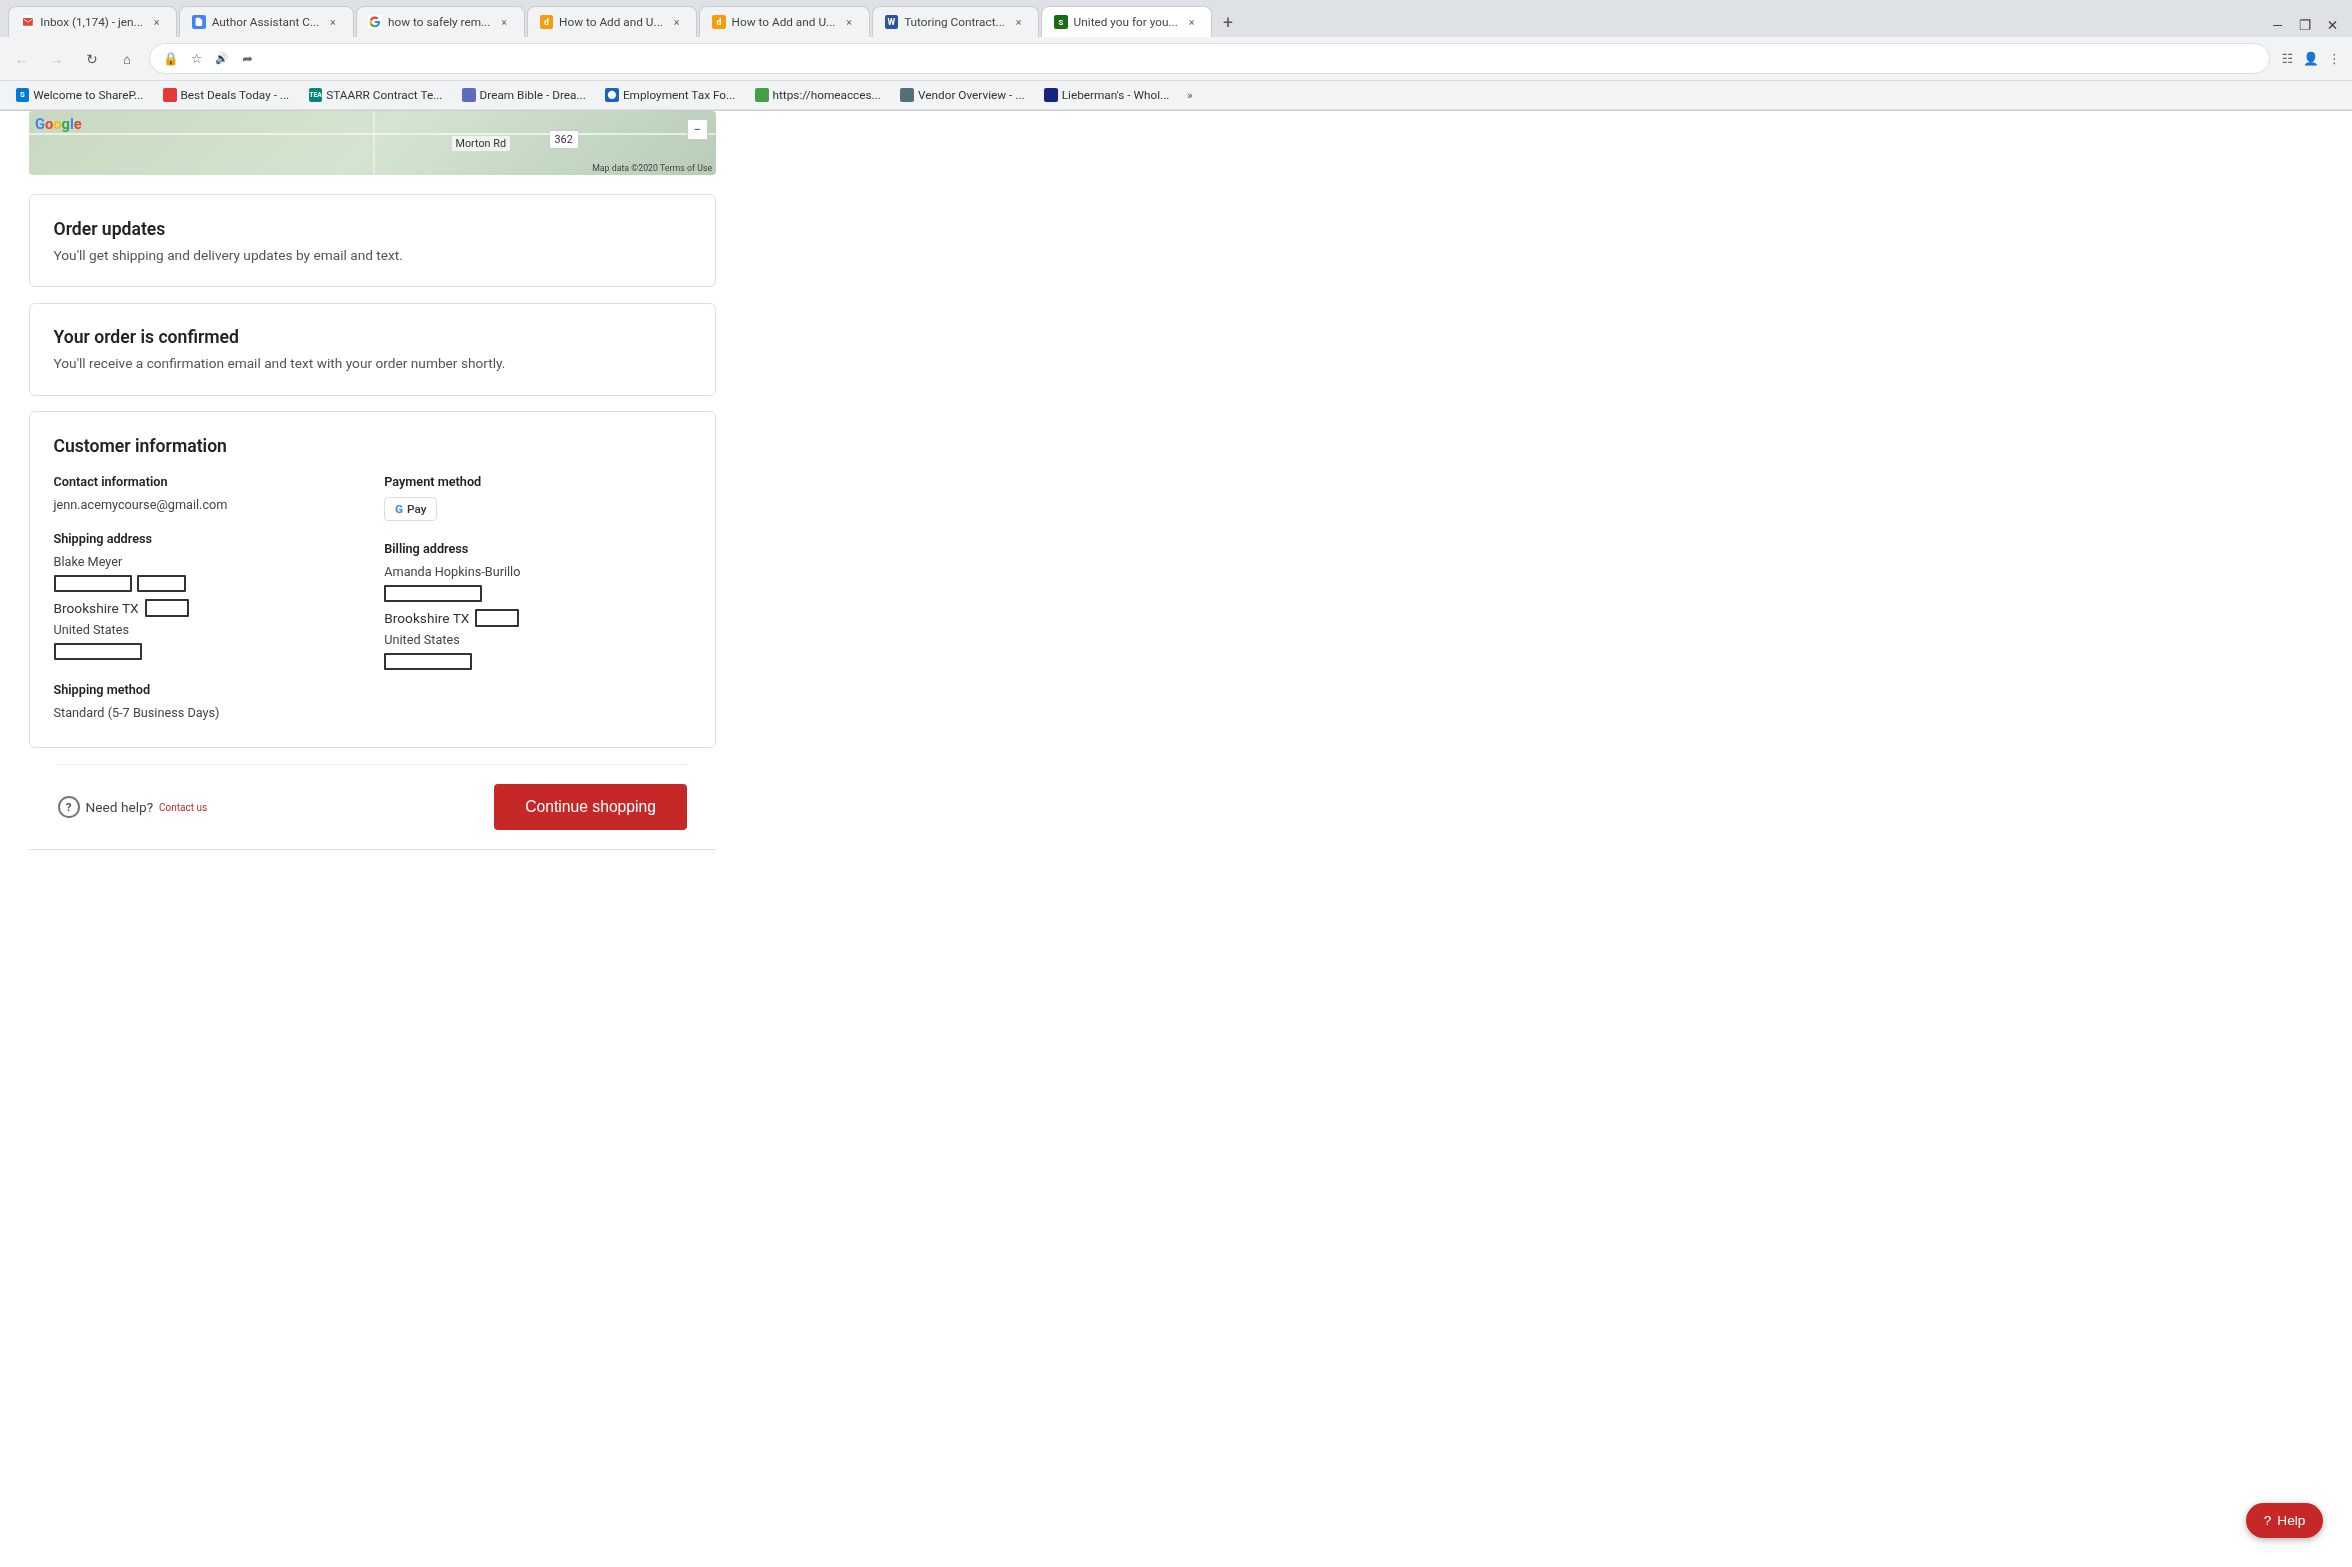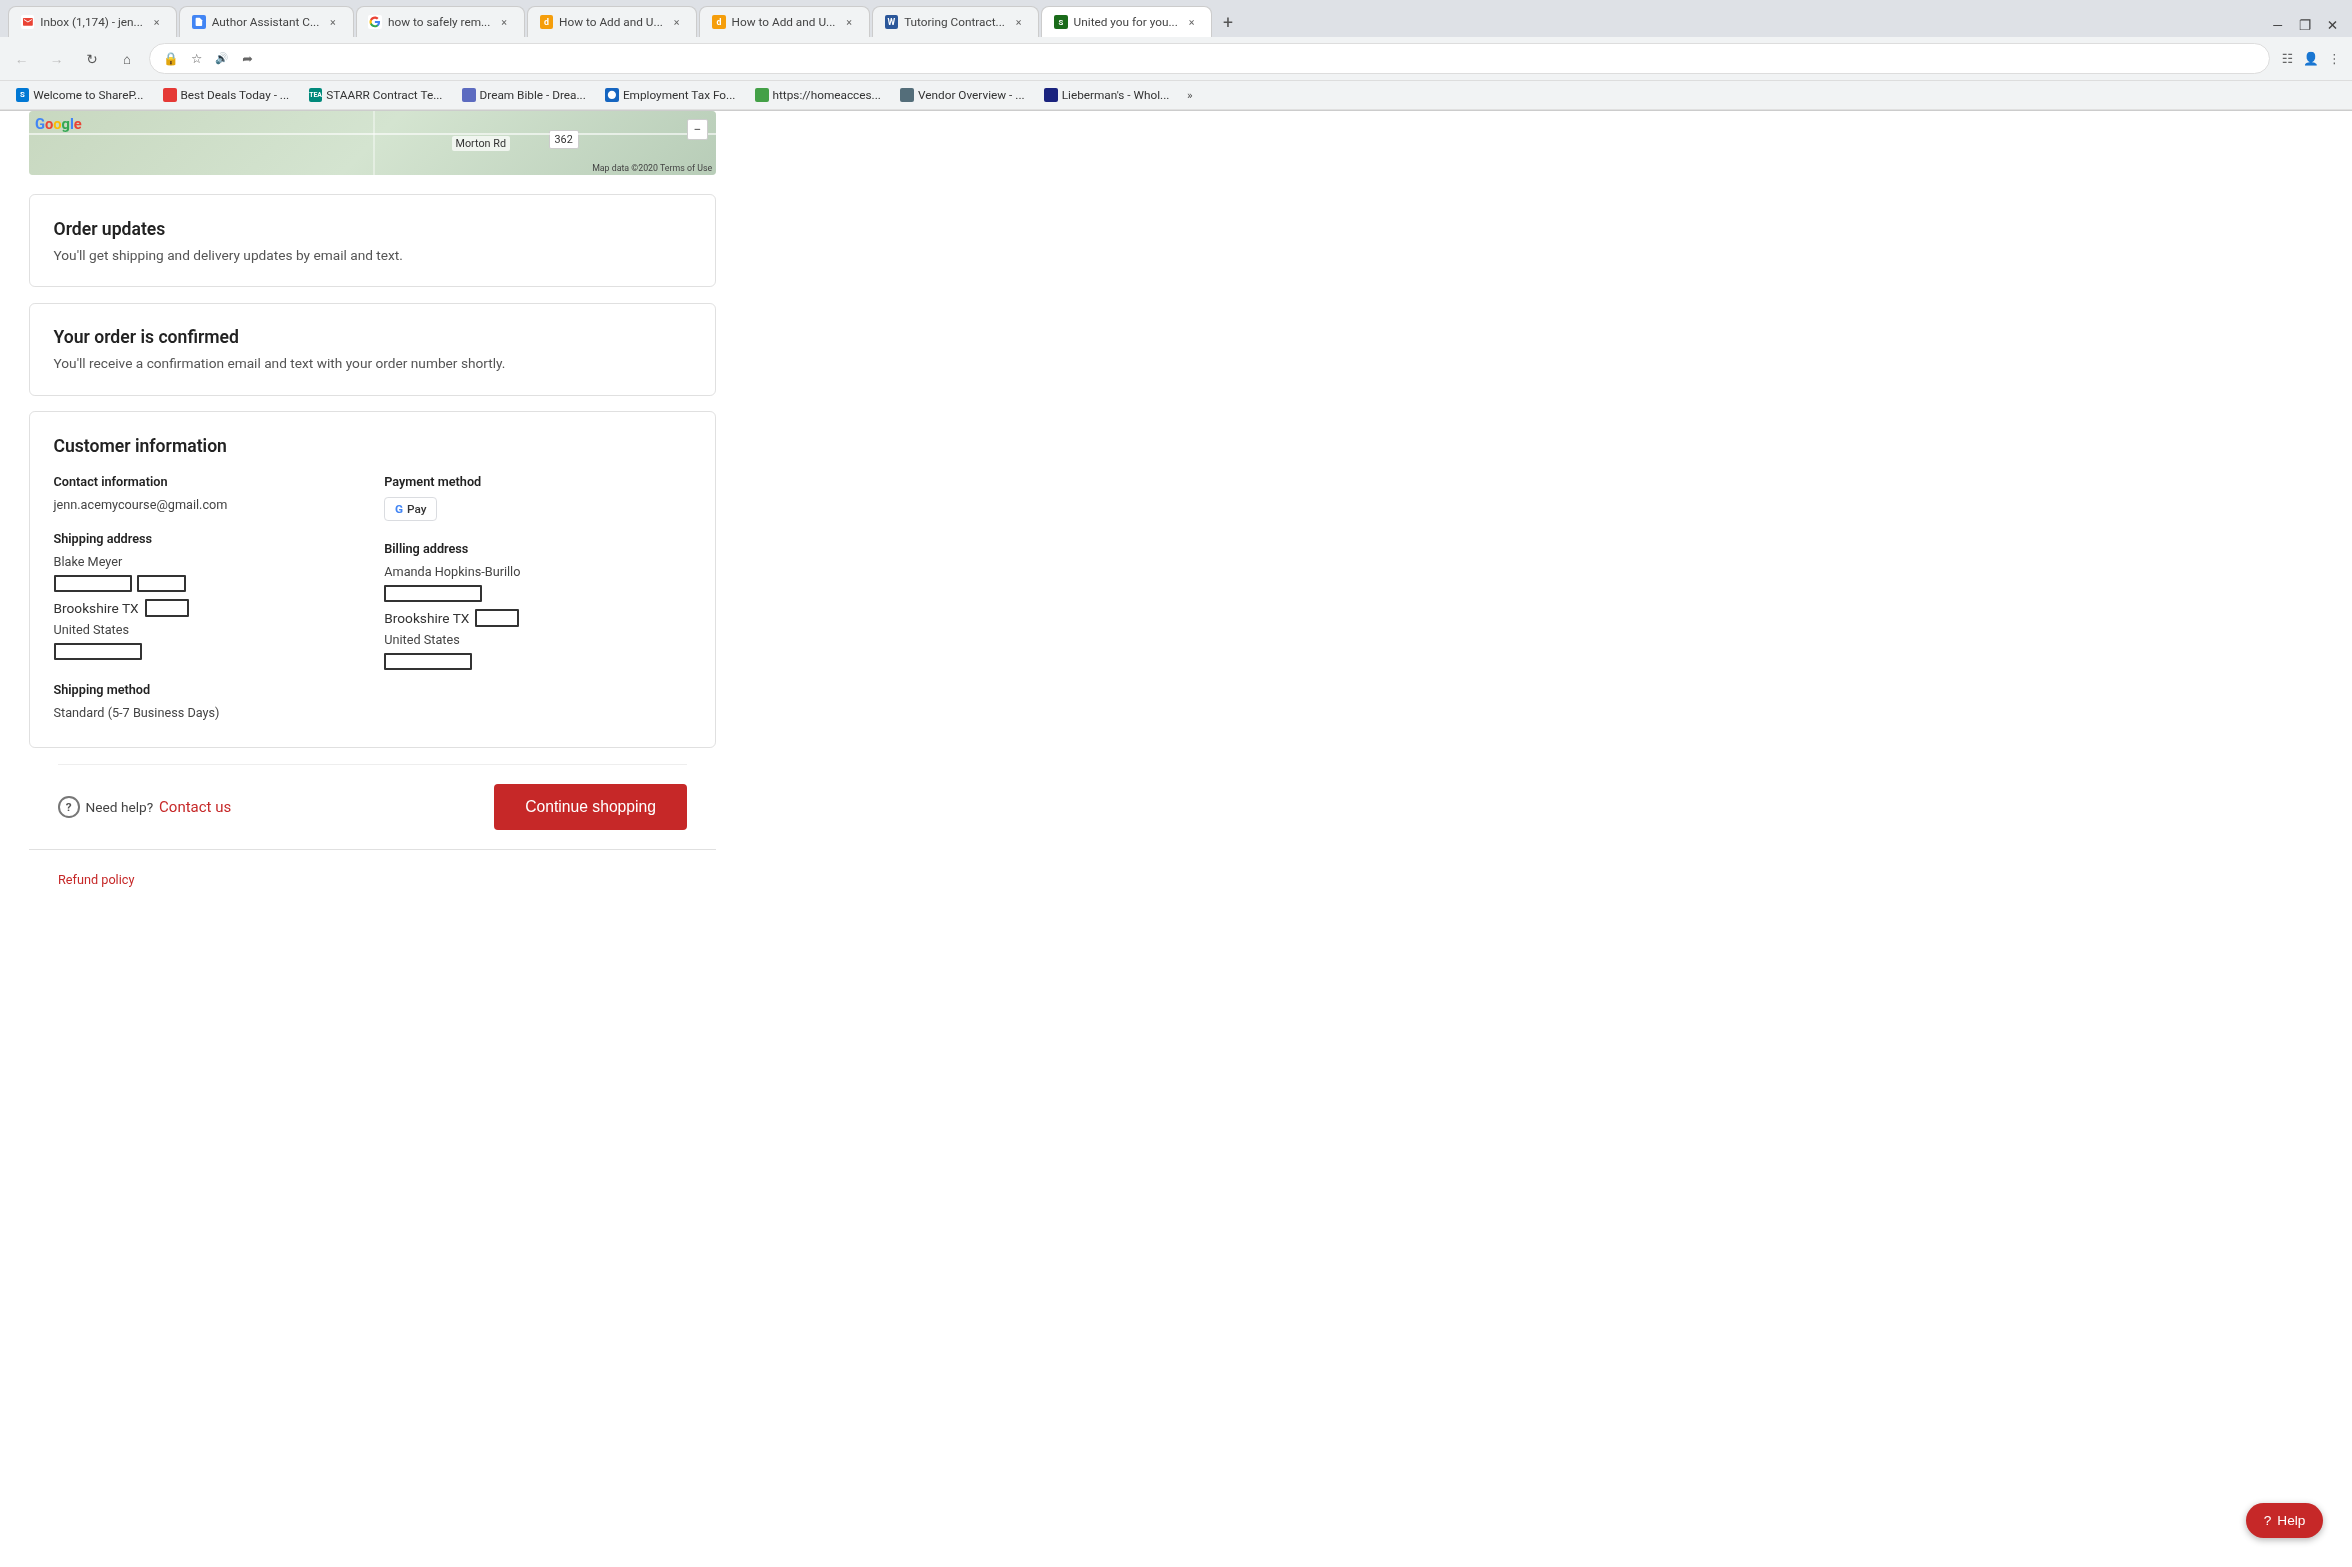--- a/index.html
+++ b/index.html
@@ -51,21 +51,21 @@
     .info-value { font-size: 12.7px; color: #444; margin-bottom: 3.9px; }
     .redacted-box { display: inline-block; background: #fff; border: 2px solid #333; height: 17.6px; border-radius: 1px; vertical-align: middle; margin: 2px 0; }
     .address-line { margin-bottom: 2.9px; display: flex; align-items: center; gap: 5.9px; flex-wrap: wrap; }
 
     .gpay-btn { display: inline-flex; align-items: center; gap: 3.9px; background: #fff; border: 1px solid #dadce0; border-radius: 3.9px; padding: 3.9px 9.8px; font-size: 12.7px; }
 
     
     .footer-area { display: flex; align-items: center; justify-content: space-between; padding: 19.6px 0; margin: 0 29px; border-top: 1px solid #eee; }
     .help-section { display: flex; align-items: center; gap: 5.9px; font-size: 13.7px; color: #444; }
     .help-icon { width: 21.6px; height: 21.6px; border-radius: 50%; border: 2px solid #777; display: flex; align-items: center; justify-content: center; font-size: 11.8px; color: #555; font-weight: bold; }
-    .contact-link { color: #c62828; text-decoration: none; font-size: 15px; text-align: center; }
+    .contact-link { color: #c62828; text-decoration: none; font-size: 10px; text-align: center; }
     .continue-btn { background: #c62828; color: #fff; border: none; border-radius: 3.9px; padding: 13.7px 31px; font-size: 15.7px; font-weight: 500; cursor: pointer; }
 
     .refund-link { color: #c62828; font-size: 12.7px; text-decoration: none; display: inline-block; padding: 9.8px 29px; cursor: pointer; }
 
     
     .help-float { position: fixed; bottom: 29px; right: 29px; background: #c62828; color: #fff; border: none; border-radius: 23.5px; padding: 9.8px 17.6px; font-size: 13.7px; font-weight: 500; cursor: pointer; display: flex; align-items: center; gap: 5.9px; box-shadow: 0 2px 7.8px rgba(0,0,0,0.3); z-index: 999; }
   </style>
 </head>
 <body>
 
@@ -312,23 +312,20 @@
       <div class="help-section">
         <div class="help-icon">?</div>
         <span>Need help?</span>
         <a class="contact-link" href="#">Contact us</a>
       </div>
       <button class="continue-btn">Continue shopping</button>
     </div>
 
     <hr style="border:none; border-top:1px solid #e0e0e0; margin: 0 0 11.8px;">
 
-    <div style="padding: 0 0 19.6px;">
-      <a class="refund-link" href="#">Refund policy</a>
-    </div>
   </div>
 
   <div class="right-panel"></div>
 </div>
 
 <button class="help-float">
   <span>?</span>
   <span>Help</span>
 </button>
 

